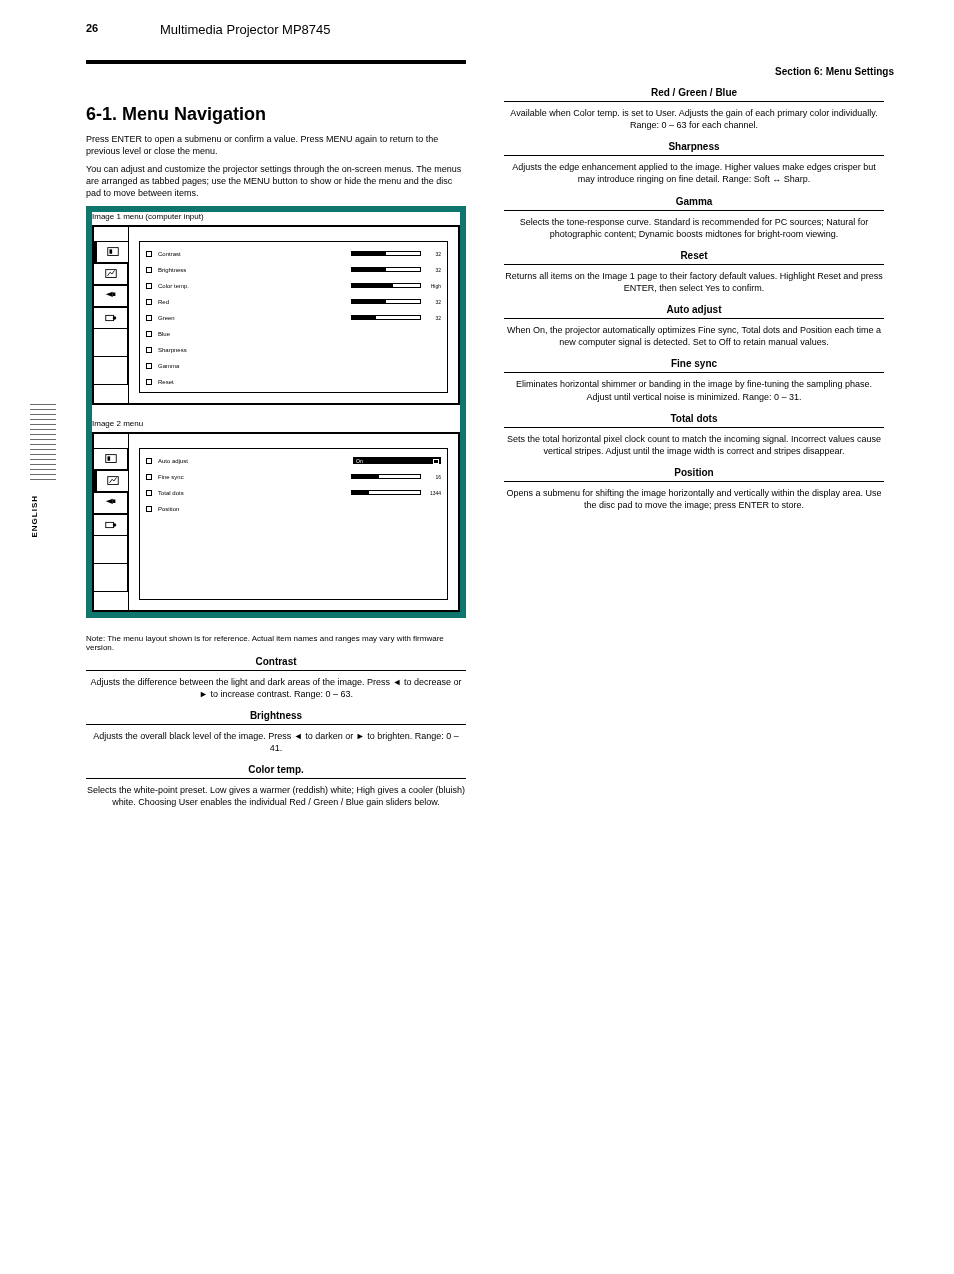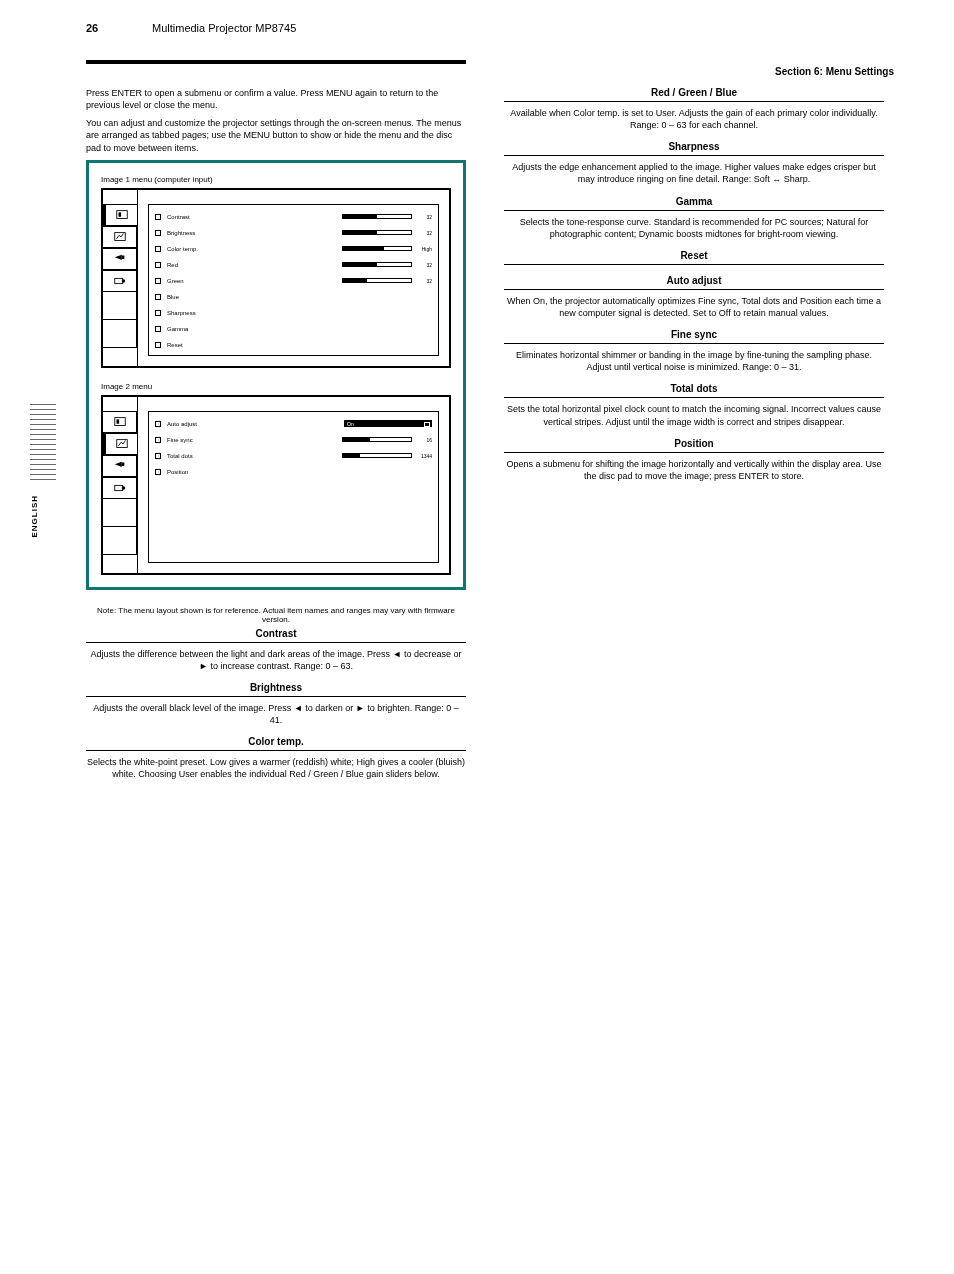--- a/index.html
+++ b/index.html
@@ -20,22 +20,22 @@
     position: absolute;
     top: 22px;
     left: 86px;
     font-size: 11px;
     font-weight: bold;
     text-align: center;
   }
   .product-line {
     position: absolute;
     top: 22px;
-    left: 152px;
-    font-size: 11px;
+    left: 160px;
+    font-size: 13px;
   }
   .chapter-heading {
     font-size: 10px;
     font-weight: bold;
     margin-top: 2px;
     margin-bottom: 10px;
     margin-left: 26px;
     text-align: right;
   }
   .black-rule {
@@ -57,26 +57,26 @@
     font-weight: bold;
     margin: 18px 0 8px 0;
     line-height: 1.1;
   }
   .body-text {
     font-size: 9px;
     line-height: 1.35;
     margin-bottom: 6px;
   }
   .screenshot-container {
-    border: 3px solid #0f766e;
+    border: 6px solid #0f766e;
     background: #fff;
-    padding: 12px;
+    padding: 0;
     margin: 0 0 16px 0;
   }
-  .note { font-size: 8px; margin-top: 4px; margin-bottom: 4px; text-align: center; }
+  .note { font-size: 8px; margin-top: 4px; margin-bottom: 4px; }
   .osd-label {
     font-size: 8px;
     margin-bottom: 4px;
   }
   .osd-panel {
     border: 2px solid #000;
     background: #fff;
     display: flex;
     height: 180px;
     position: relative;
@@ -228,20 +228,21 @@
       <div></div>
       <div></div>
       <div></div>
       <div></div>
   </div>
   <div class="side-label-vert">ENGLISH</div>
 
   <div class="columns">
 
     <div class="col">
+      <div class="subheading">6-1. Menu Navigation</div>
       <p class="body-text">Press ENTER to open a submenu or confirm a value. Press MENU again to return to the previous level or close the menu.</p>
       <p class="body-text">You can adjust and customize the projector settings through the on-screen menus. The menus are arranged as tabbed pages; use the MENU button to show or hide the menu and the disc pad to move between items.</p>
 
       <div class="screenshot-container">
         <div class="osd-label">Image 1 menu (computer input)</div>
         <div class="osd-panel">
           <div class="osd-tabs">
             <div class="osd-tab selected">
               <svg class="icon-svg" viewBox="0 0 16 16">
                   <rect x="2" y="3" width="12" height="9" fill="none" stroke="#000"></rect>
@@ -426,20 +427,21 @@
             <div class="setting-desc">Adjusts the edge enhancement applied to the image. Higher values make edges crisper but may introduce ringing on fine detail. Range: Soft ↔ Sharp.</div>
           </div>
           <div class="setting-block">
             <div class="setting-title">Gamma</div>
             <hr class="setting-rule">
             <div class="setting-desc">Selects the tone-response curve. Standard is recommended for PC sources; Natural for photographic content; Dynamic boosts midtones for bright-room viewing.</div>
           </div>
           <div class="setting-block">
             <div class="setting-title">Reset</div>
             <hr class="setting-rule">
+            <div class="setting-desc">Returns all items on the Image 1 page to their factory default values. Highlight Reset and press ENTER, then select Yes to confirm.</div>
           </div>
           <div class="setting-block">
             <div class="setting-title">Auto adjust</div>
             <hr class="setting-rule">
             <div class="setting-desc">When On, the projector automatically optimizes Fine sync, Total dots and Position each time a new computer signal is detected. Set to Off to retain manual values.</div>
           </div>
           <div class="setting-block">
             <div class="setting-title">Fine sync</div>
             <hr class="setting-rule">
             <div class="setting-desc">Eliminates horizontal shimmer or banding in the image by fine-tuning the sampling phase. Adjust until vertical noise is minimized. Range: 0 – 31.</div>

